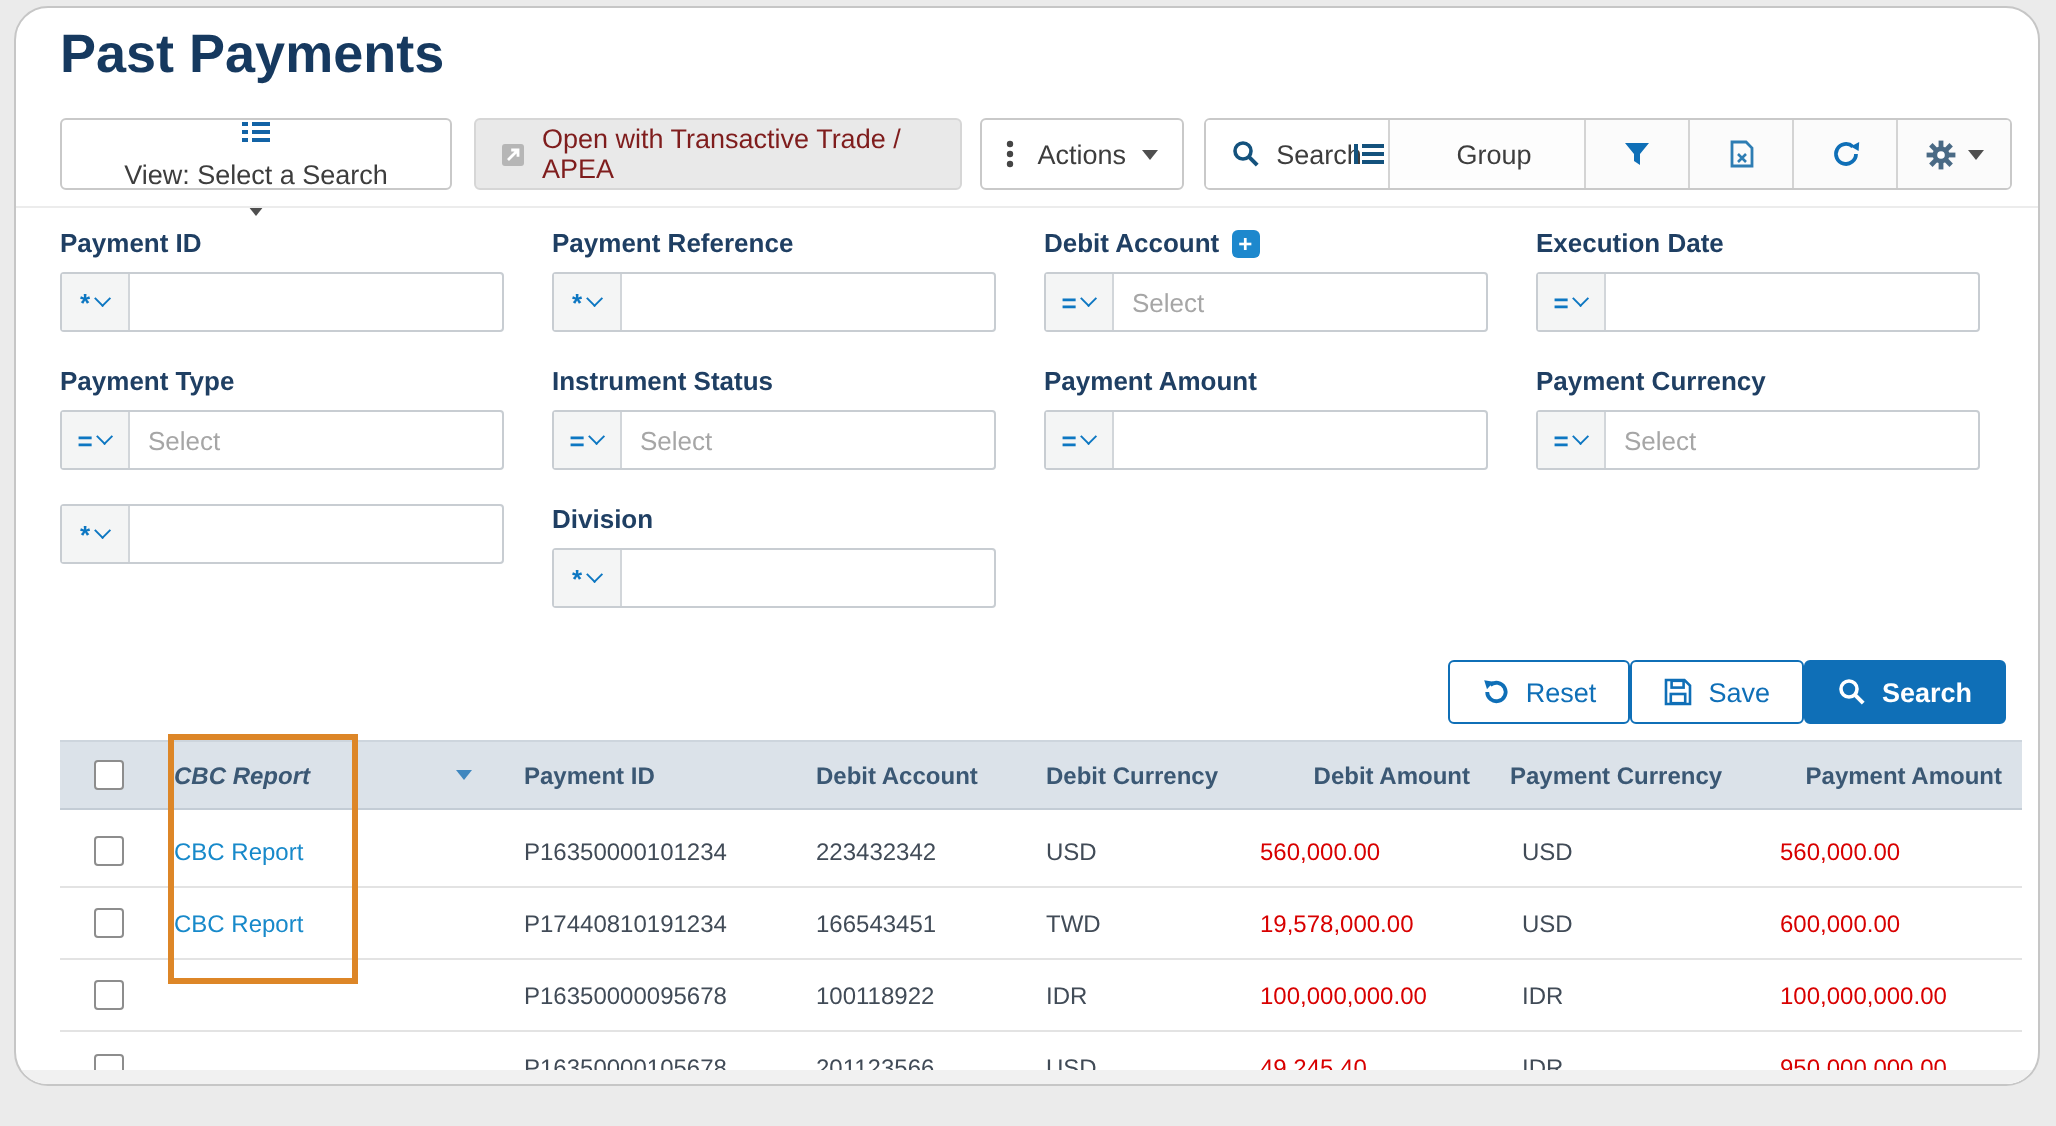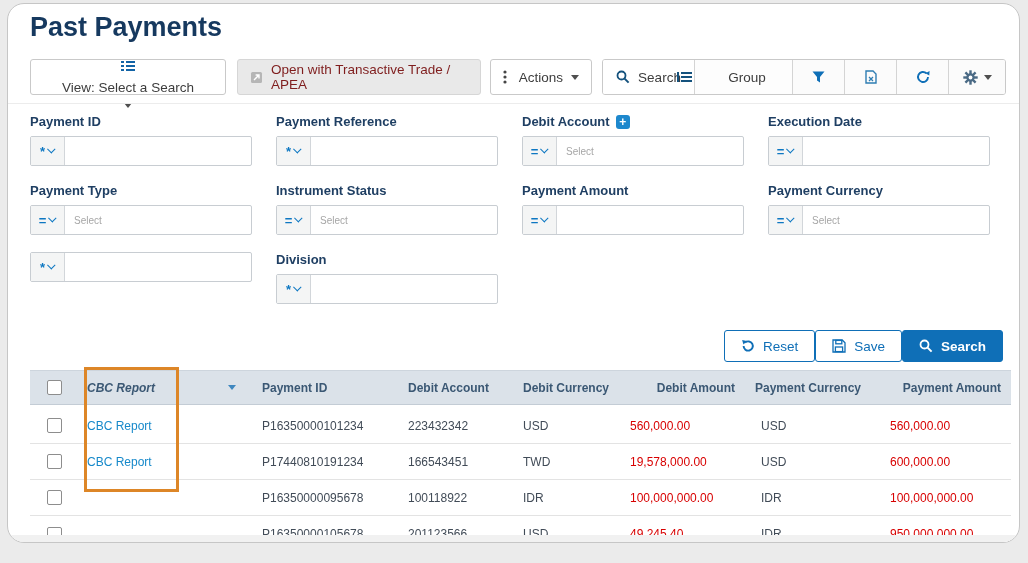--- a/index.html
+++ b/index.html
@@ -35,21 +35,21 @@
 
   
   .fgrid { position:absolute; left:22px; top:110px; display:grid;
            grid-template-columns:repeat(4,222px); column-gap:24px; row-gap:17px; }
   .flabel { font-size:13px; font-weight:bold; color:#1f3f63; margin-bottom:7px; display:flex; align-items:center; gap:6px; }
   .finput { display:flex; height:30px; border:1px solid #c8cdd2; border-radius:2px; background:#fff; }
   .op { width:34px; background:#f4f5f5; border-right:1px solid #d2d6da; display:flex; align-items:center;
         justify-content:center; gap:4px; cursor:pointer; color:#0d77c2; font-size:13px; font-weight:bold; }
   .chev { width:6px; height:6px; border-left:1.6px solid #0d77c2; border-bottom:1.6px solid #0d77c2;
           transform:rotate(-45deg) translateY(-1px); margin-top:-2px; }
-  .ftext { flex:1; border:none; outline:none; padding:0 9px; font-size:10px; color:#444;
+  .ftext { flex:1; border:none; outline:none; padding:0 9px; font-size:13px; color:#444;
            font-family:"Liberation Sans", sans-serif; min-width:0; background:transparent; }
   .ftext::placeholder { color:#a6a6a6; }
   .plus-icon { width:14px; height:14px; background:#1d88cd; border-radius:3px; color:#fff; font-size:12px;
                font-weight:bold; display:inline-flex; align-items:center; justify-content:center; line-height:1; cursor:pointer; }
 
   
   .actions-row { position:absolute; right:16px; top:326px; display:flex; gap:0; }
   .abtn { height:32px; border-radius:3px; font-size:13.5px; display:flex; align-items:center; gap:8px;
           padding:0 16px; cursor:pointer; border:1px solid #0f6fb7; background:#fff; color:#0f6fb7; font-family:"Liberation Sans", sans-serif; }
   .abtn.primary { background:#0f6fb7; color:#fff; font-weight:bold; }

